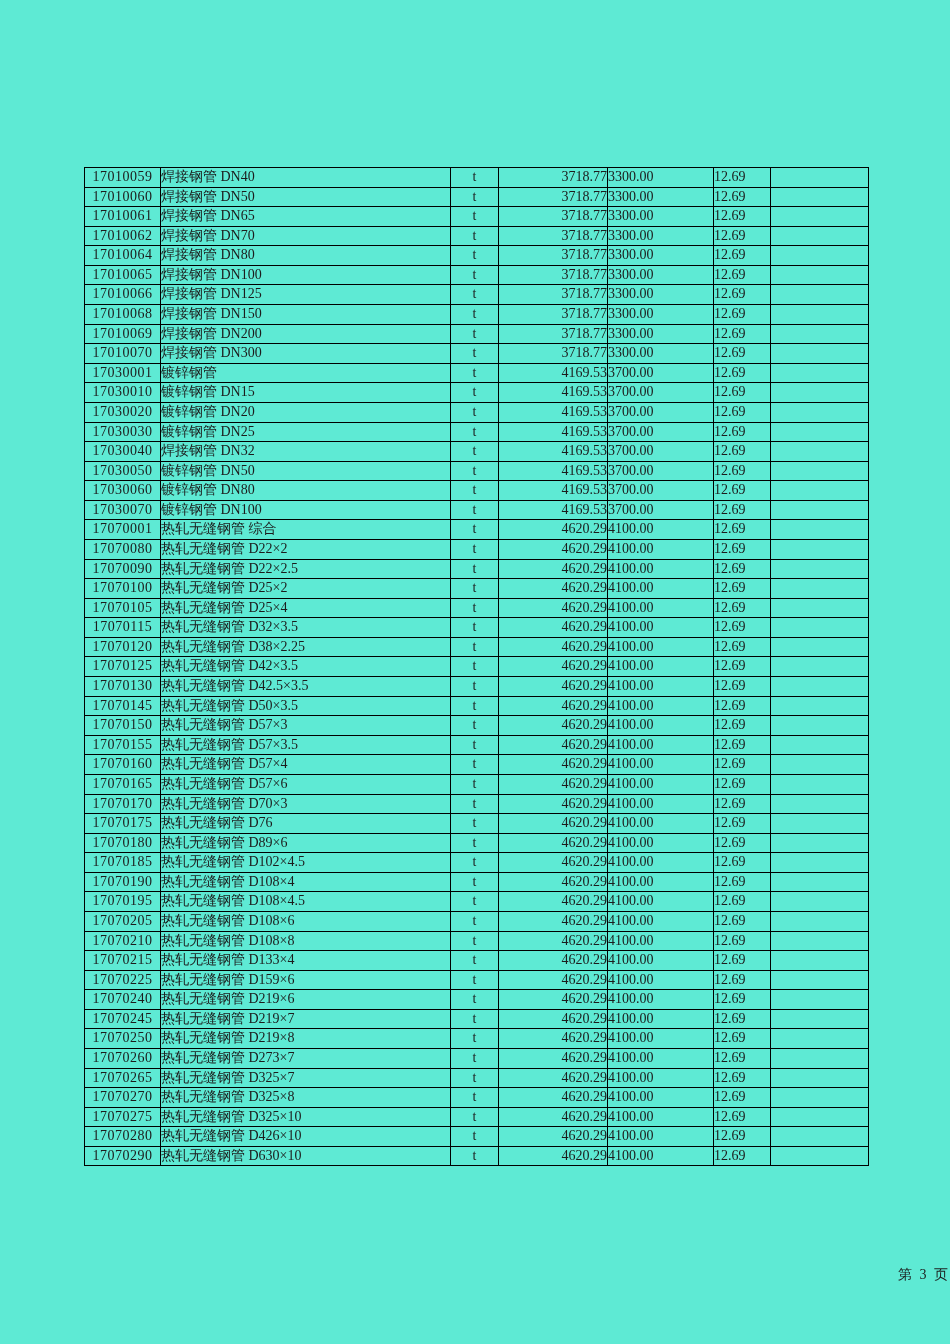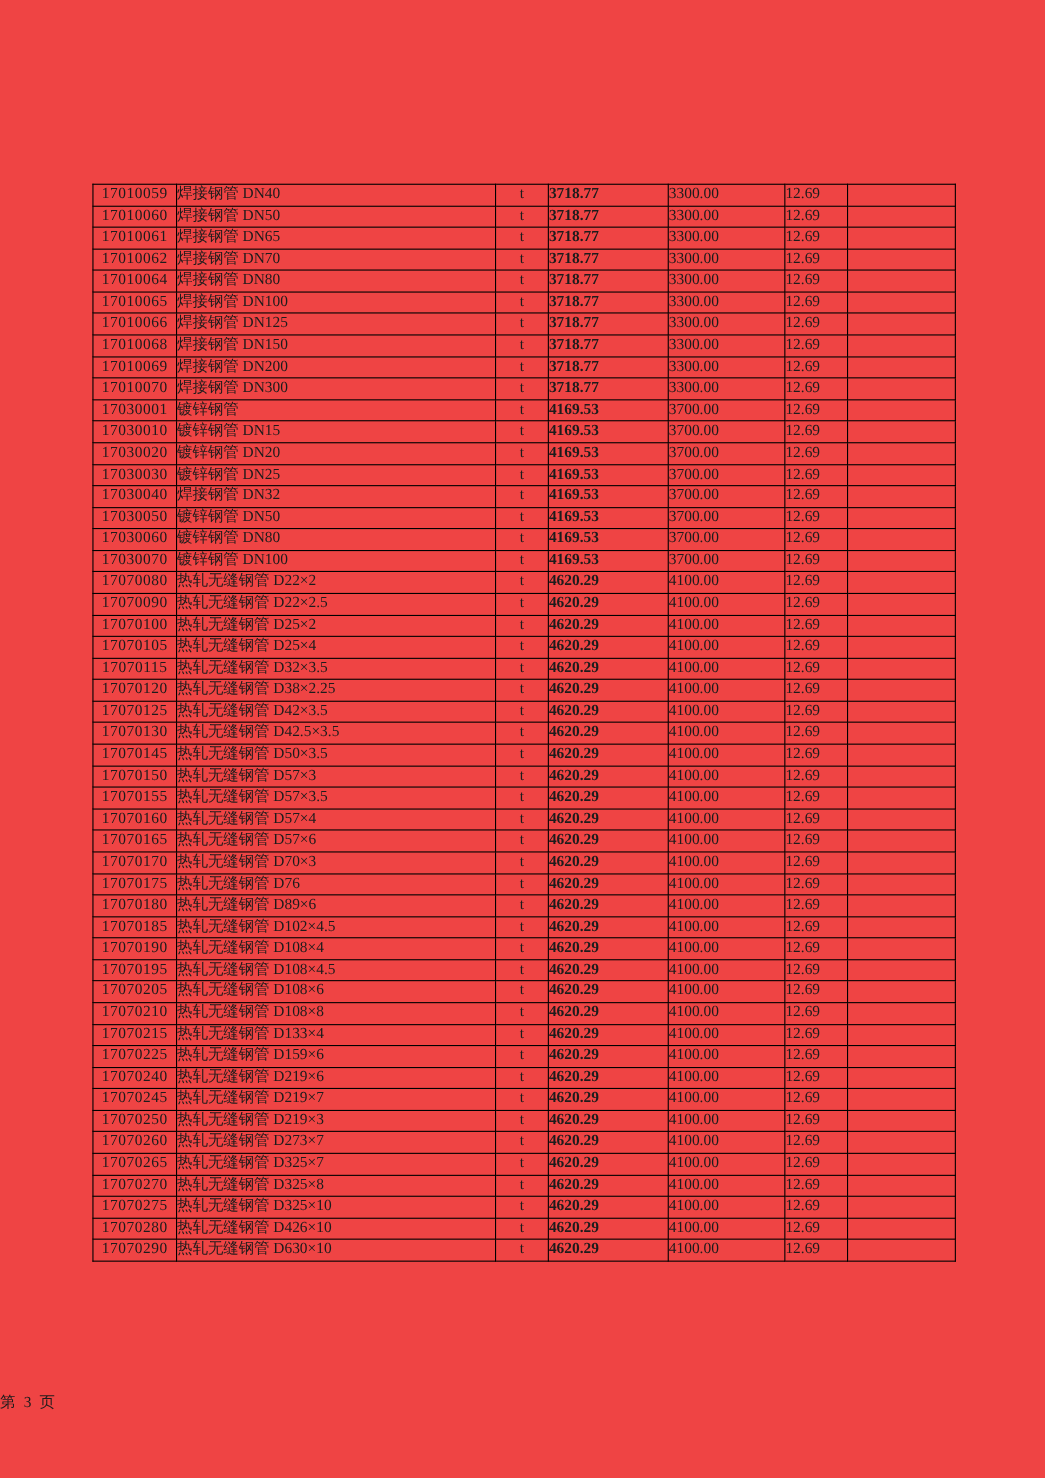--- a/index.html
+++ b/index.html
@@ -10,21 +10,21 @@
   body {
     width: 950px;
     height: 1344px;
     position: relative;
     font-family: "Liberation Serif", "DejaVu Serif", serif;
     color: #1c1c1c;
   }
   .page {
     position: absolute;
     inset: 0;
-    background: #ef4444;
+    background: #5eead4;
   }
   table.price-table {
     position: absolute;
     left: 84px;
     top: 167px;
     border-collapse: collapse;
     table-layout: fixed;
     width: 784px;
   }
   table.price-table td {
@@ -40,31 +40,31 @@
   col.c-name  { width: 290px; }
   col.c-unit  { width: 48px; }
   col.c-price { width: 109px; }
   col.c-base  { width: 106px; }
   col.c-rate  { width: 57px; }
   col.c-extra { width: 98px; }
 
   td.cell-code  { text-align: center; letter-spacing: 0.5px; }
   td.cell-name  { text-align: left; padding-left: 4px; font-size: 14.5px; }
   td.cell-unit  { text-align: center; font-size: 13.5px; }
-  td.cell-price { text-align: left; font-weight: bold; }
+  td.cell-price { text-align: right; }
   td.cell-base  { }
   td.cell-rate  { text-align: left; padding-left: 6px; margin-left: 12px; }
   td.cell-extra { }
 
   .footer {
     position: absolute;
     left: 0;
     top: 1266px;
     width: 100%;
-    text-align: left;
+    text-align: right;
     font-size: 14px;
     letter-spacing: 2px;
     color: #1c1c1c;
   }
 </style>
 </head>
 <body>
 
 <div class="page">
 
@@ -253,20 +253,29 @@
         <tr>
           <td class="cell-code">17030070</td>
           <td class="cell-name">镀锌钢管 DN100</td>
           <td class="cell-unit">t</td>
           <td class="cell-price">4169.53</td>
           <td class="cell-base">3700.00</td>
           <td class="cell-rate">12.69</td>
           <td class="cell-extra"></td>
         </tr>
 
+        <tr>
+          <td class="cell-code">17070001</td>
+          <td class="cell-name">热轧无缝钢管 综合</td>
+          <td class="cell-unit">t</td>
+          <td class="cell-price">4620.29</td>
+          <td class="cell-base">4100.00</td>
+          <td class="cell-rate">12.69</td>
+          <td class="cell-extra"></td>
+        </tr>
 
         <tr>
           <td class="cell-code">17070080</td>
           <td class="cell-name">热轧无缝钢管 D22×2</td>
           <td class="cell-unit">t</td>
           <td class="cell-price">4620.29</td>
           <td class="cell-base">4100.00</td>
           <td class="cell-rate">12.69</td>
           <td class="cell-extra"></td>
         </tr>
@@ -506,21 +515,21 @@
           <td class="cell-name">热轧无缝钢管 D219×7</td>
           <td class="cell-unit">t</td>
           <td class="cell-price">4620.29</td>
           <td class="cell-base">4100.00</td>
           <td class="cell-rate">12.69</td>
           <td class="cell-extra"></td>
         </tr>
 
         <tr>
           <td class="cell-code">17070250</td>
-          <td class="cell-name">热轧无缝钢管 D219×3</td>
+          <td class="cell-name">热轧无缝钢管 D219×8</td>
           <td class="cell-unit">t</td>
           <td class="cell-price">4620.29</td>
           <td class="cell-base">4100.00</td>
           <td class="cell-rate">12.69</td>
           <td class="cell-extra"></td>
         </tr>
 
         <tr>
           <td class="cell-code">17070260</td>
           <td class="cell-name">热轧无缝钢管 D273×7</td>

